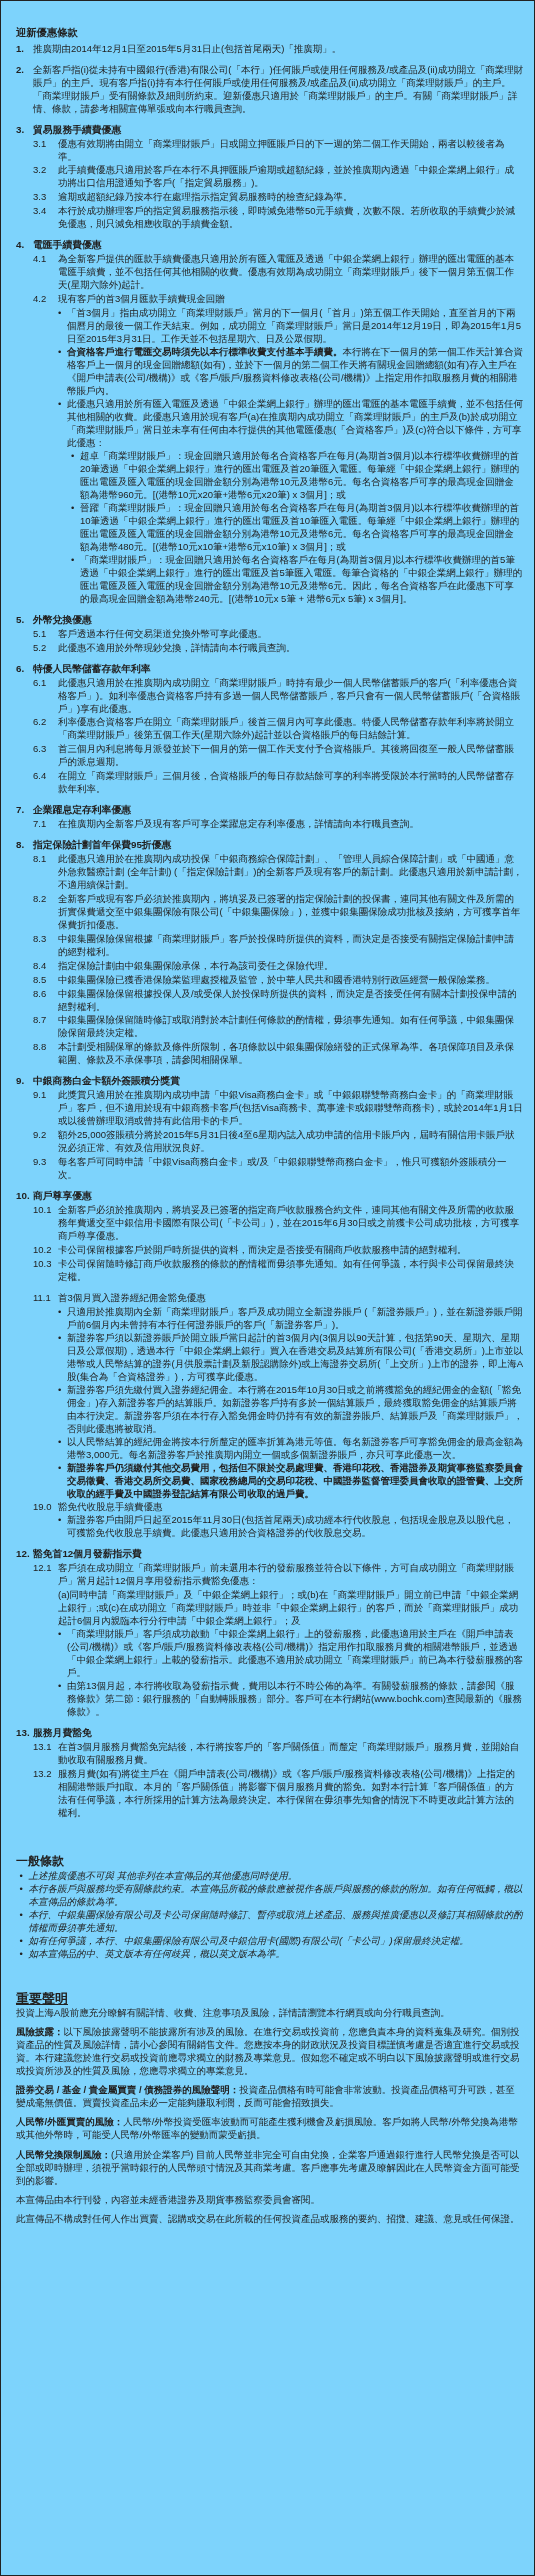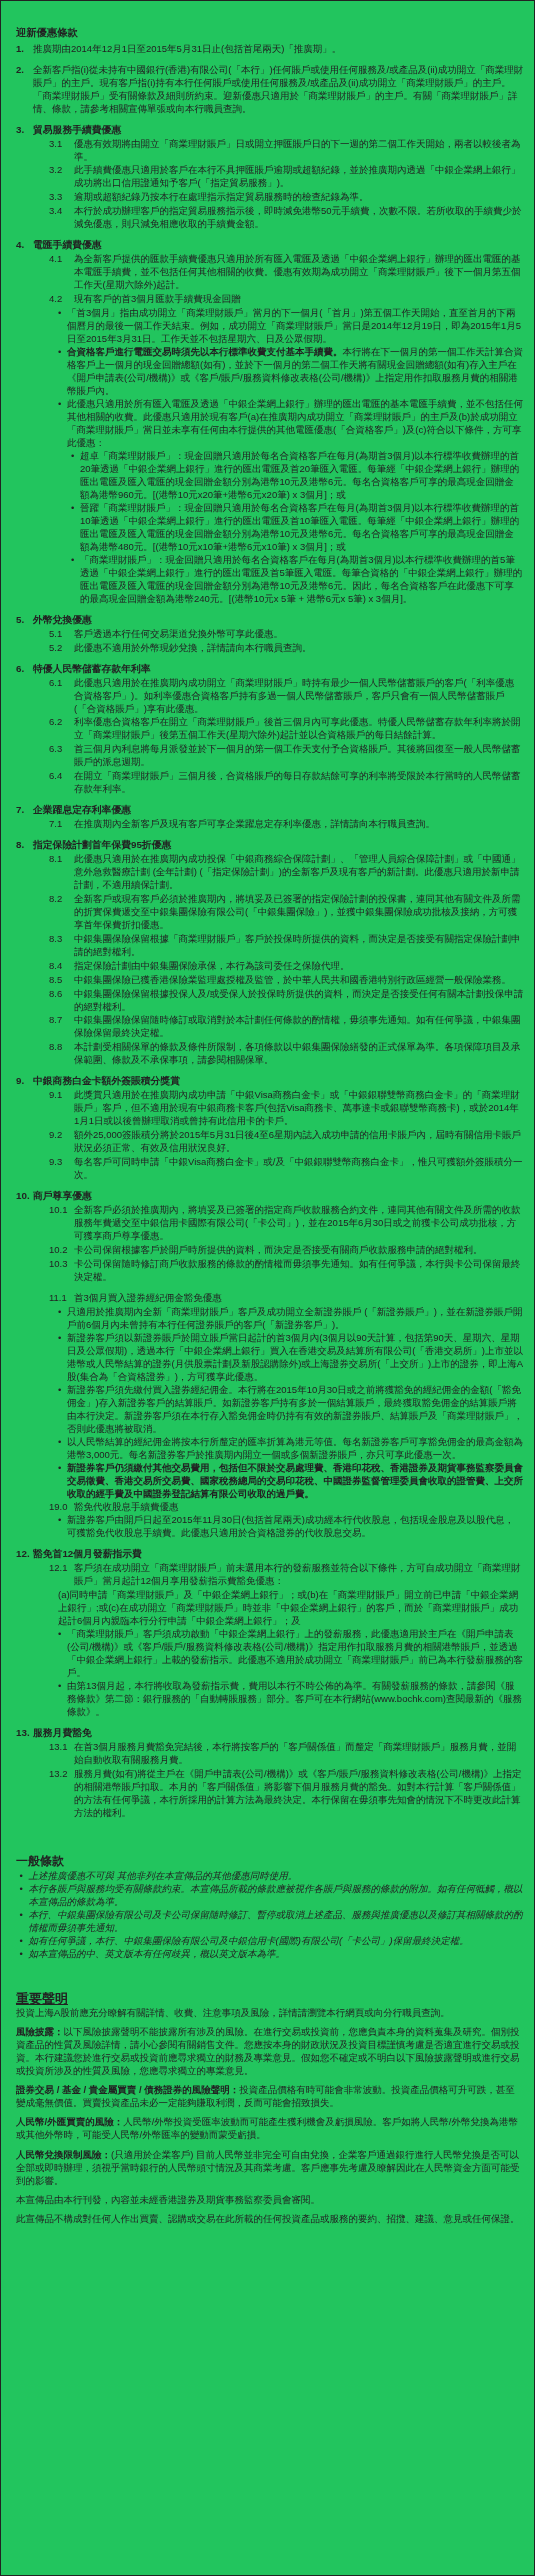--- a/index.html
+++ b/index.html
@@ -1,37 +1,37 @@
 <!DOCTYPE html>
 <html style="font-size:14.3px"><head>
   <meta charset="utf-8">
   <style>
     html, body { margin: 0; padding: 0; }
     body { width: 535px; background: #ffffff; }
     .page {
       box-sizing: border-box;
       width: 535px;
       height: 2576px;
-      background: #22c55e;
+      background: #7dd3fc;
       border: 0.9px solid #222;
       padding: 25px 10.7px 18px 15px;
       color: #222;
       font-family: "Liberation Sans", "DejaVu Sans", sans-serif;
       font-size: 9.5px;
       line-height: 13px;
       overflow: hidden;
     }
     .doc-title { font-weight: bold; font-size: 10.3px; margin: 0 0 2.7px 0; }
     .sec { margin: 0 0 8px 0; }
     .sec-head { display: flex; font-weight: bold; font-size: 9.8px; margin-bottom: 0.9px; }
     .sec-head .num { width: 17px; flex: 0 0 17px; }
     .sec-body { display: flex; }
     .sec-body .num { width: 17px; flex: 0 0 17px; font-weight: bold; }
     .sub { display: flex; margin-left: 17px; margin-bottom: 0.9px; }
-    .sub .num { width: 25px; flex: 0 0 25px; margin-left: 16px; }
+    .sub .num { width: 25px; flex: 0 0 25px; }
     .sub .txt { flex: 1; }
     .bul { display: flex; margin-left: 42px; }
     .bul .dot { width: 9px; flex: 0 0 9px; }
     .bul .txt { flex: 1; }
     .bul2 { display: flex; margin-left: 55px; }
     .bul2 .dot { width: 9px; flex: 0 0 9px; }
     .bul2 .txt { flex: 1; }
     .para-indent { margin-left: 42px; }
     .b { font-weight: bold; }
     .gen-title { font-weight: bold; font-size: 12px; margin: 36px 0 0.9px 0; }

